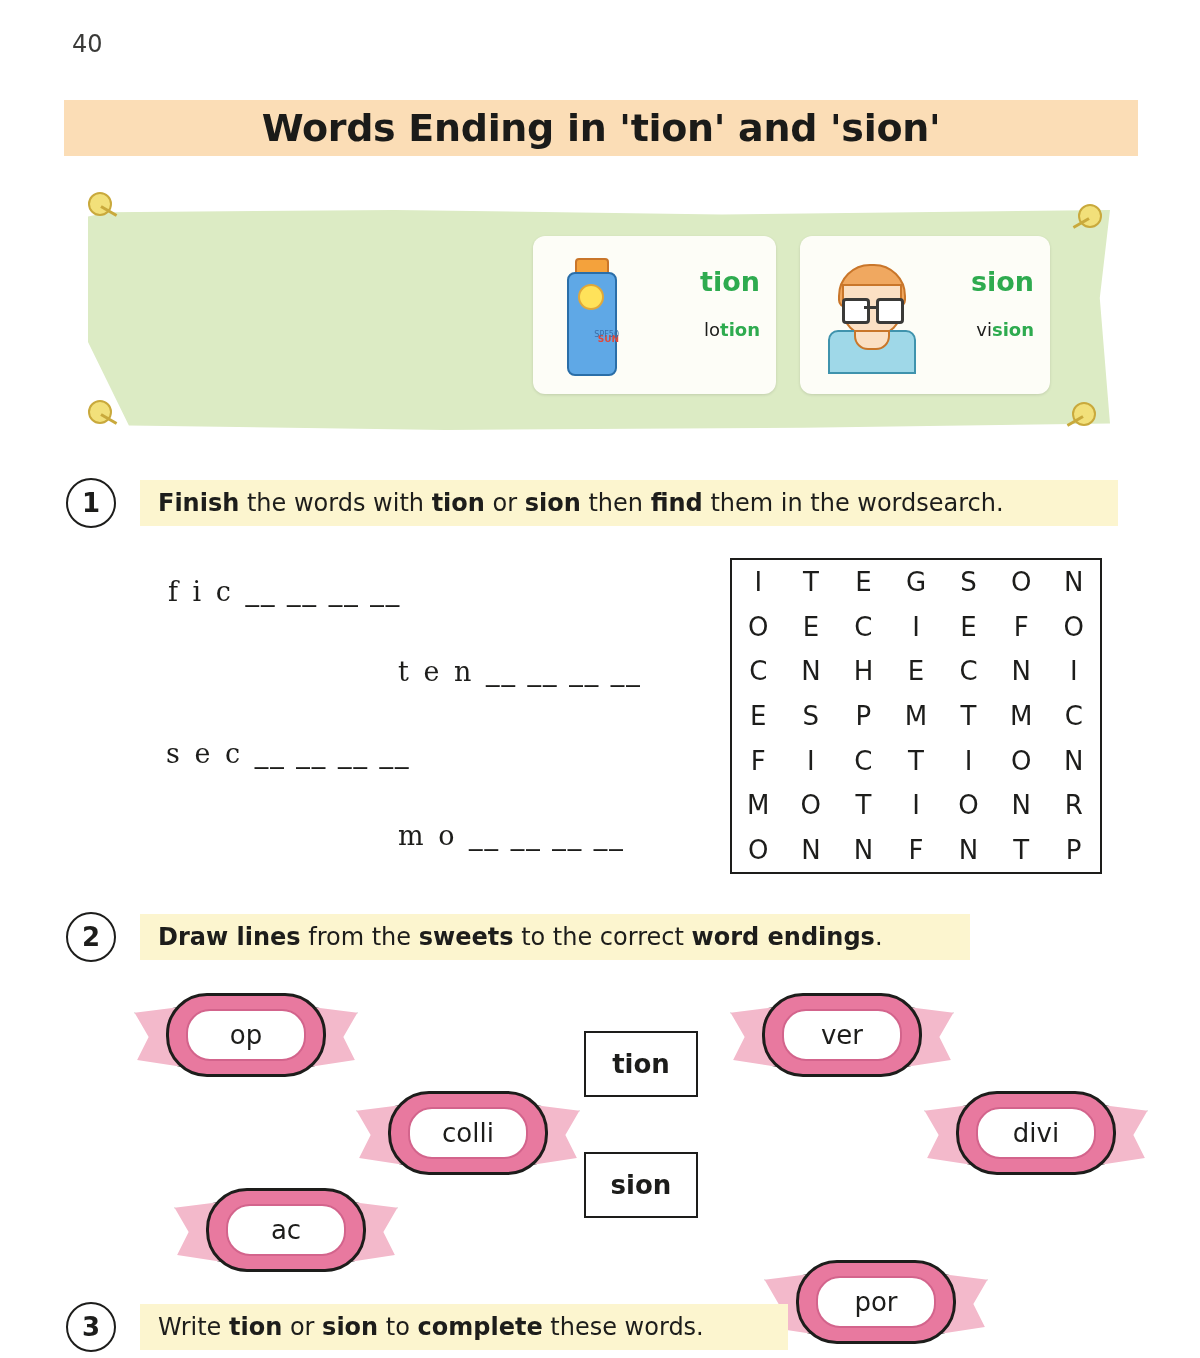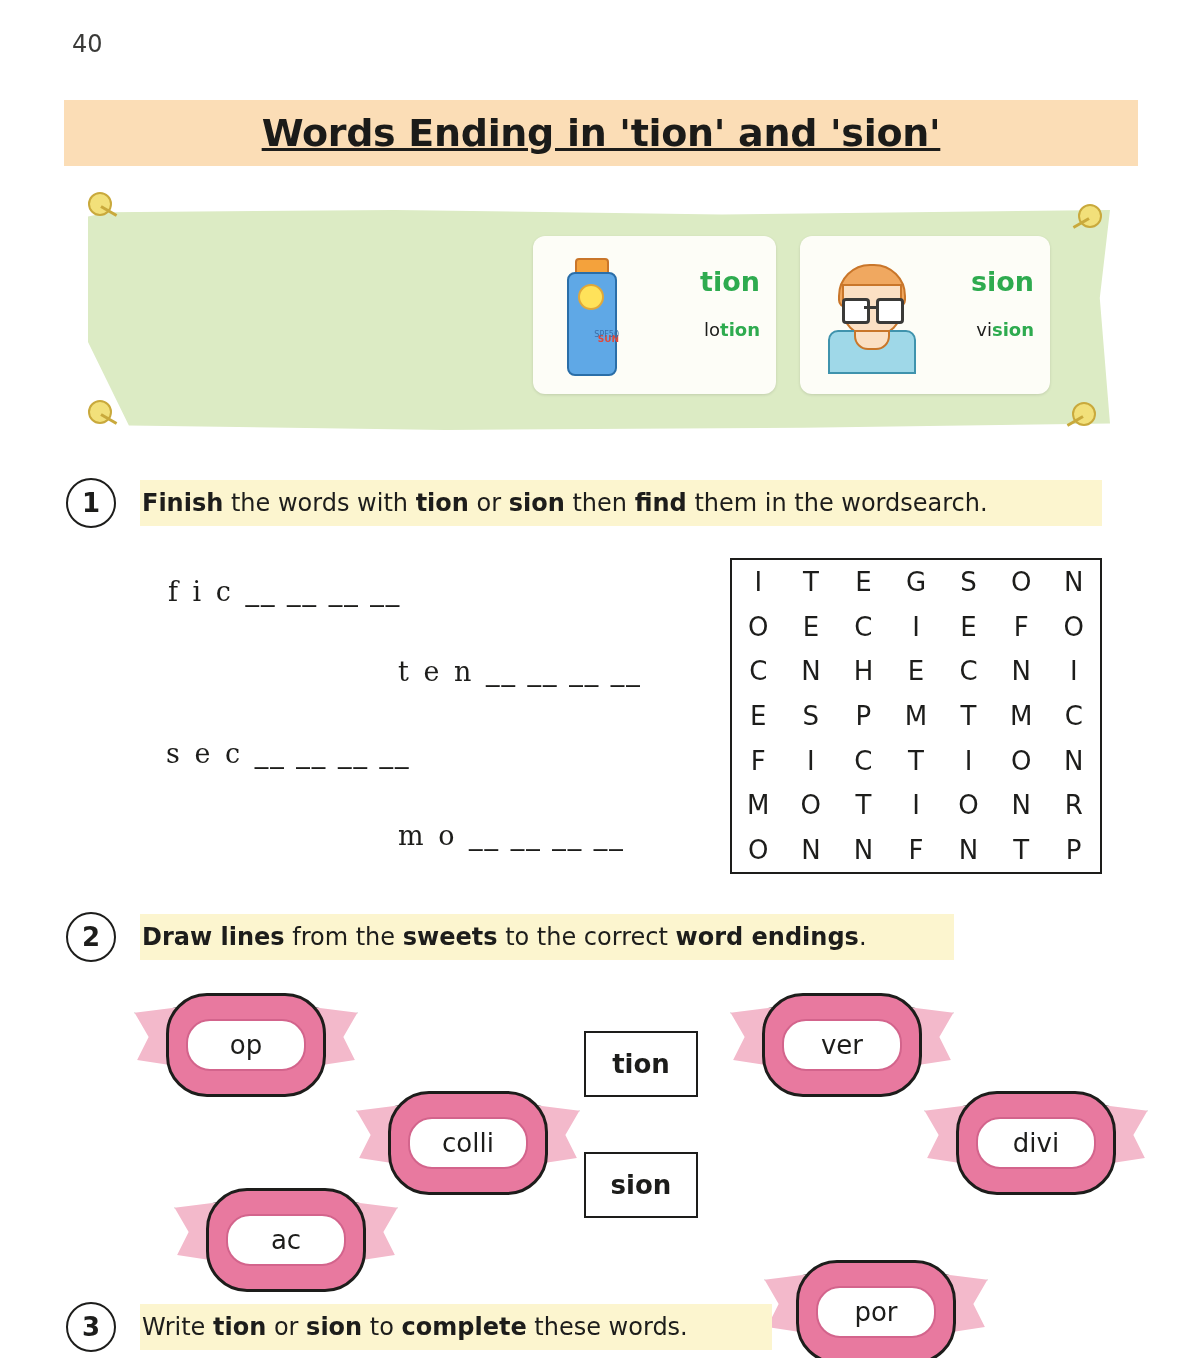--- a/index.html
+++ b/index.html
@@ -25,26 +25,25 @@
     color: #3a3a38;
     font-family: "DejaVu Sans", sans-serif;
   }
 
   
   .title-bar {
     position: absolute;
     left: 64px;
     top: 100px;
     width: 1074px;
-    height: 66px;
+    height: 56px;
     background: #fbddb6;
     display: flex;
     align-items: center;
     justify-content: center;
-    text-decoration: underline;
   }
   .title-bar .title-text {
     font-size: 38px;
     font-weight: bold;
     letter-spacing: -0.3px;
     color: #1b1b19;
     font-family: "DejaVu Sans", sans-serif;
   }
 
   
@@ -285,21 +284,21 @@
     font-size: 26px;
     font-weight: bold;
     font-family: "DejaVu Sans", sans-serif;
     background: #fff;
   }
   .task-bar {
     position: absolute;
     background: #fcf5cf;
     display: flex;
     align-items: center;
-    padding-left: 2px;
+    padding-left: 18px;
     font-size: 24px;
     font-family: "DejaVu Sans", sans-serif;
     color: #1d1d1b;
   }
   .task-bar b { font-weight: bold; }
 
   .task1-num { left: 66px; top: 478px; }
   .task1-bar { left: 140px; top: 480px; width: 960px; height: 46px; }
 
   .task2-num { left: 66px; top: 912px; }
@@ -371,21 +370,21 @@
   .sweet .wrap-r {
     right: 0;
     clip-path: polygon(0% 0%, 0% 100%, 92% 86%, 74% 50%, 96% 12%);
     border-radius: 8px;
   }
   .sweet .body {
     position: absolute;
     left: 34px;
     top: 0;
     width: 160px;
-    height: 104px;
+    height: 84px;
     background: #e8799f;
     border: 3px solid #1d1d1b;
     border-radius: 41px;
     box-sizing: border-box;
     display: flex;
     align-items: center;
     justify-content: center;
   }
   .sweet .inner {
     width: 116px;

